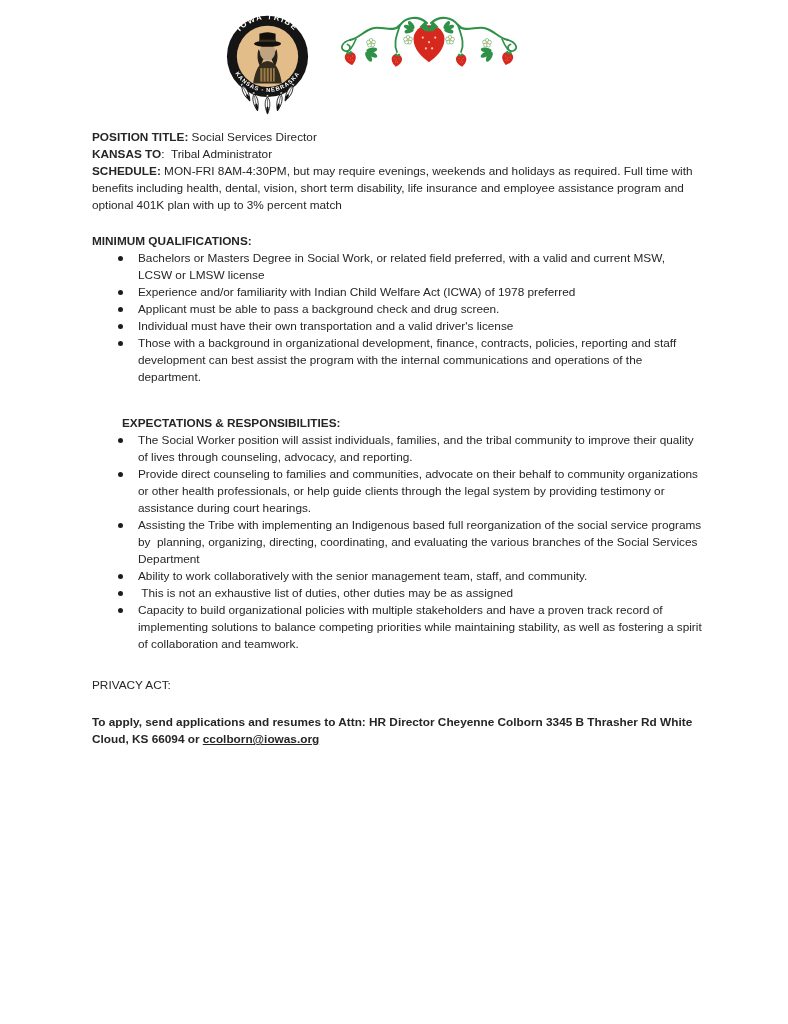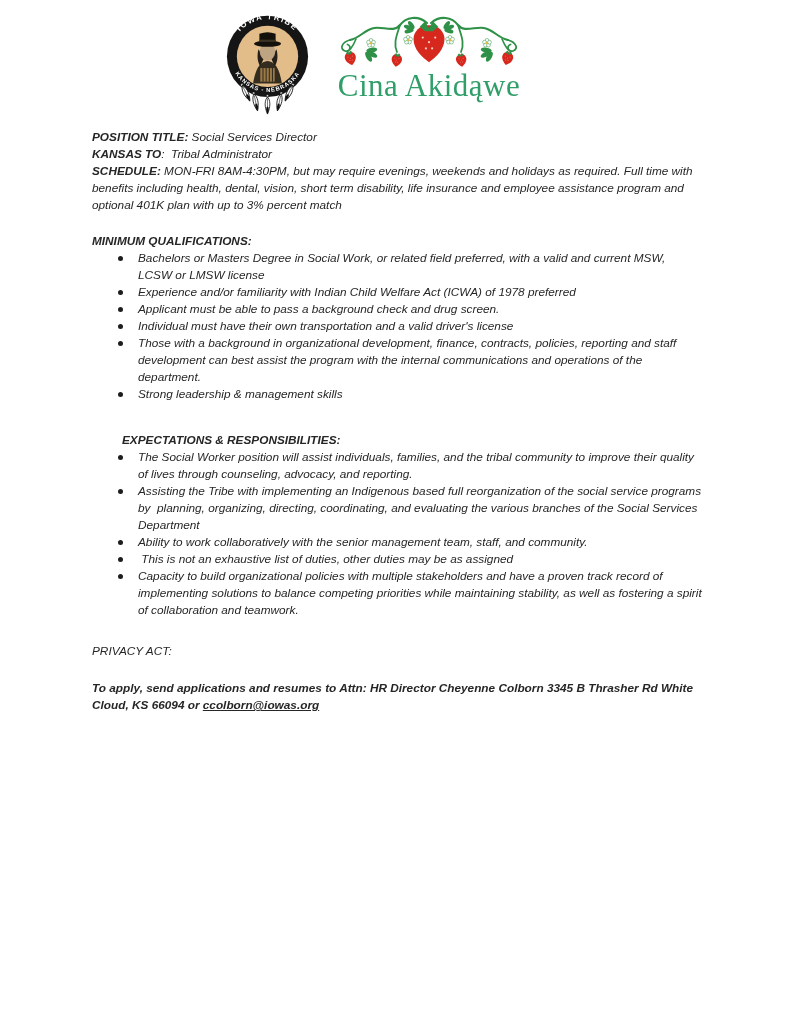--- a/index.html
+++ b/index.html
@@ -12,21 +12,21 @@
   .header { display: flex; align-items: flex-start; padding: 14px 0 0 221px; height: 102px; }
   .seal-svg { width: 93px; height: 101px; display: block; }
   .brand { margin-left: 20px; display: flex; flex-direction: column; align-items: center; }
   .vine-svg { width: 190px; height: 54px; display: block; }
   .brand-name {
     font-family: "Liberation Serif", "DejaVu Serif", serif;
     font-size: 31px; line-height: 34px; color: #2f9e68; margin-top: 1px;
     letter-spacing: 0.5px; white-space: nowrap;
   }
   
-  .content { padding: 13px 86px 0 92px; font-size: 11.8px; line-height: 17px; font-style: italic; }
+  .content { padding: 13px 86px 0 92px; font-size: 11.8px; line-height: 17px; }
   .b { font-weight: bold; }
   .pw { white-space: pre-wrap; }
   .meta { margin: 0; }
   .section-heading { font-weight: bold; margin: 19px 0 0 0; }
   .section-heading.regular { font-weight: normal; }
   .mt-expect { margin-top: 29px; padding-left: 30px; }
   .mt-privacy { margin-top: 24px; }
   ul.bullets { list-style: none; margin: 0; padding: 0 0 0 46px; }
   ul.bullets li { position: relative; white-space: pre-wrap; }
   ul.bullets li::before {
@@ -144,45 +144,44 @@
             <use href="#berry" transform="translate(16,42) scale(0.55) rotate(-14)"></use>
             <use href="#berry" transform="translate(63,44) scale(0.52) rotate(8)"></use>
             <use href="#flower" transform="translate(37,29)"></use>
             <use href="#flower" transform="translate(74,26)"></use>
           </g>
         </defs>
         <use href="#halfvine"></use>
         <use href="#halfvine" transform="translate(190,0) scale(-1,1)"></use>
         <use href="#berry" transform="translate(95,22) scale(1.55)"></use>
       </svg>
-      <div class="brand-name">Cina Akidąwe</div>
     </div>
   </div>
 
   <div class="content">
 
     <p class="meta">
       <span class="b">POSITION TITLE:</span><span class="pw"> Social Services Director</span><br>
       <span class="b">KANSAS TO</span><span class="pw">:  Tribal Administrator</span><br>
       <span class="b">SCHEDULE:</span><span class="pw"> MON-FRI 8AM-4:30PM, but may require evenings, weekends and holidays as required. Full time with benefits including health, dental, vision, short term disability, life insurance and employee assistance program and optional 401K plan with up to 3% percent match</span>
     </p>
 
     <p class="section-heading">MINIMUM QUALIFICATIONS:</p>
     <ul class="bullets">
       <li>Bachelors or Masters Degree in Social Work, or related field preferred, with a valid and current MSW, LCSW or LMSW license</li>
       <li>Experience and/or familiarity with Indian Child Welfare Act (ICWA) of 1978 preferred</li>
       <li>Applicant must be able to pass a background check and drug screen.</li>
       <li>Individual must have their own transportation and a valid driver's license</li>
       <li>Those with a background in organizational development, finance, contracts, policies, reporting and staff development can best assist the program with the internal communications and operations of the department.</li>
-      <li>Strong leadership &amp; management skills</li>
     </ul>
 
     <p class="section-heading mt-expect">EXPECTATIONS &amp; RESPONSIBILITIES:</p>
     <ul class="bullets">
       <li>The Social Worker position will assist individuals, families, and the tribal community to improve their quality of lives through counseling, advocacy, and reporting.</li>
+      <li>Provide direct counseling to families and communities, advocate on their behalf to community organizations or other health professionals, or help guide clients through the legal system by providing testimony or assistance during court hearings.</li>
       <li>Assisting the Tribe with implementing an Indigenous based full reorganization of the social service programs by  planning, organizing, directing, coordinating, and evaluating the various branches of the Social Services Department</li>
       <li>Ability to work collaboratively with the senior management team, staff, and community.</li>
       <li> This is not an exhaustive list of duties, other duties may be as assigned</li>
       <li>Capacity to build organizational policies with multiple stakeholders and have a proven track record of implementing solutions to balance competing priorities while maintaining stability, as well as fostering a spirit of collaboration and teamwork.</li>
     </ul>
 
     <p class="section-heading regular mt-privacy">PRIVACY ACT:</p>
 
     <p class="apply">
       <span class="pw">To apply, send applications and resumes to Attn: HR Director Cheyenne Colborn 3345 B Thrasher Rd White Cloud, KS 66094 or </span><span class="email">ccolborn@iowas.org</span>

